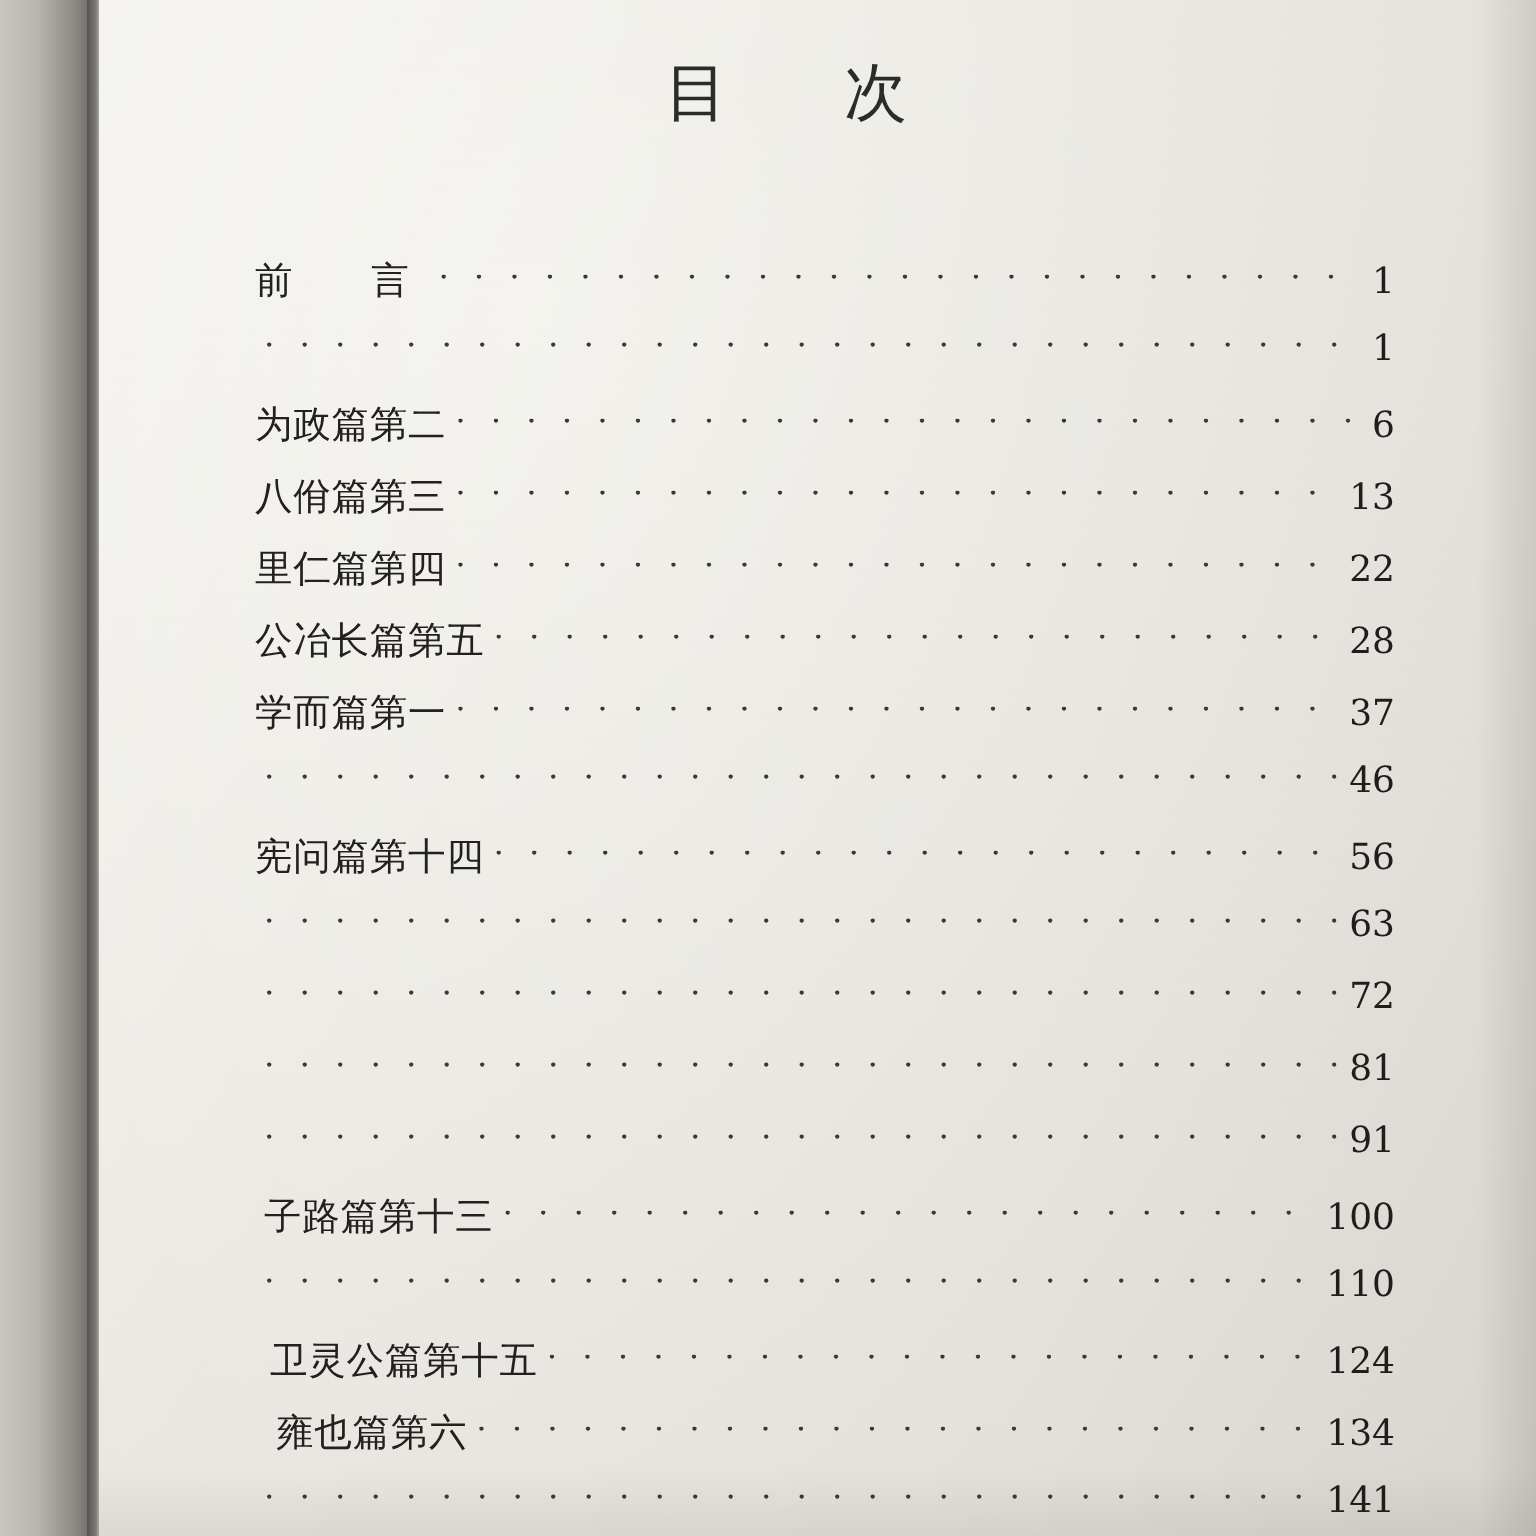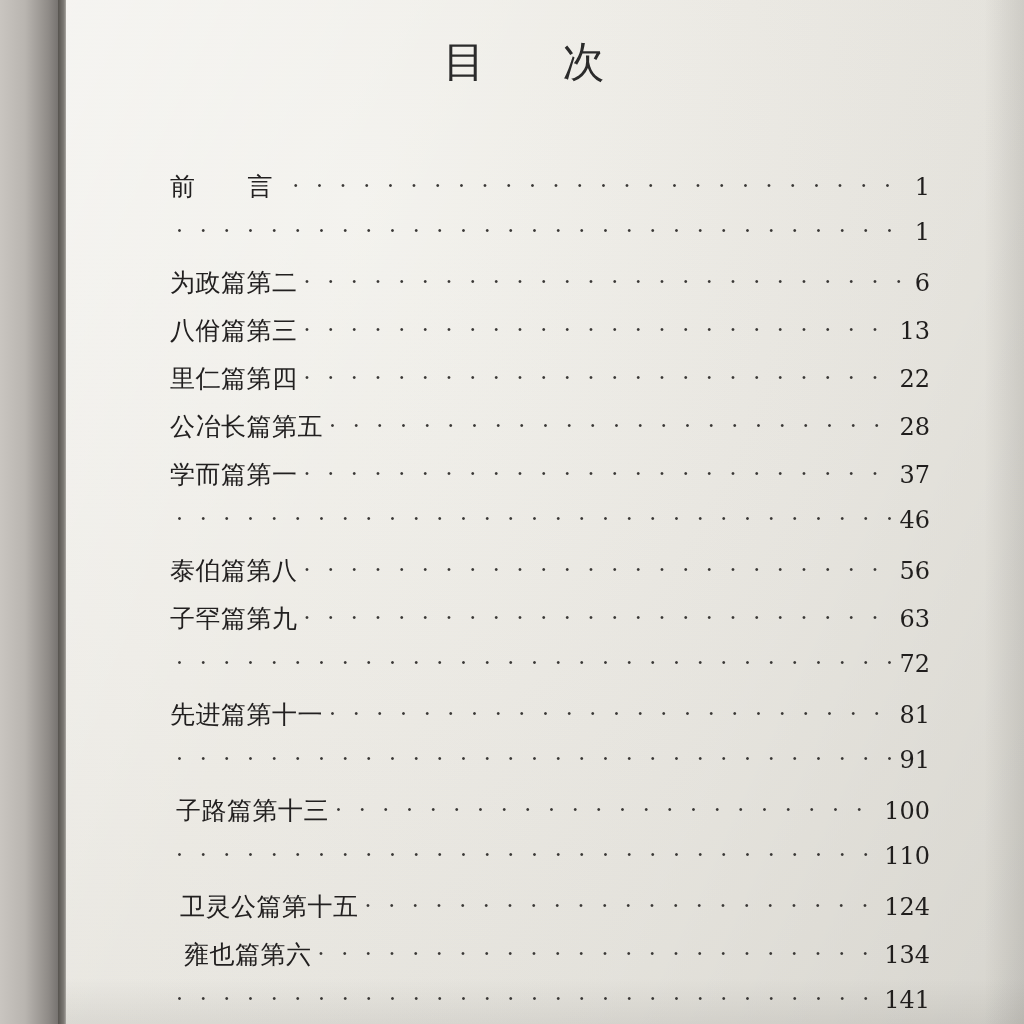--- a/index.html
+++ b/index.html
@@ -200,35 +200,33 @@
       <div class="toc-entry" data-idx="6">
         <span class="entry-label">学而篇第一</span>
         <span class="entry-leader">· · · · · · · · · · · · · · · · · · · · · · · · · · · · · · · · · · · · · · · · · · · · · · · · · · · · · · · · · · · · · · · · · · · · · · · · · · · · · · · · · · · · · · · · · ·</span>
         <span class="entry-page">37</span>
       </div>
       <div class="toc-entry" data-idx="7">
         <span class="entry-leader">· · · · · · · · · · · · · · · · · · · · · · · · · · · · · · · · · · · · · · · · · · · · · · · · · · · · · · · · · · · · · · · · · · · · · · · · · · · · · · · · · · · · · · · · · ·</span>
         <span class="entry-page">46</span>
       </div>
       <div class="toc-entry" data-idx="8">
-        <span class="entry-label">泰伯篇第八</span>
+        <span class="entry-label">宪问篇第十四</span>
         <span class="entry-leader">· · · · · · · · · · · · · · · · · · · · · · · · · · · · · · · · · · · · · · · · · · · · · · · · · · · · · · · · · · · · · · · · · · · · · · · · · · · · · · · · · · · · · · · · · ·</span>
         <span class="entry-page">56</span>
       </div>
       <div class="toc-entry" data-idx="9">
-        <span class="entry-label">子罕篇第九</span>
         <span class="entry-leader">· · · · · · · · · · · · · · · · · · · · · · · · · · · · · · · · · · · · · · · · · · · · · · · · · · · · · · · · · · · · · · · · · · · · · · · · · · · · · · · · · · · · · · · · · ·</span>
         <span class="entry-page">63</span>
       </div>
       <div class="toc-entry" data-idx="10">
         <span class="entry-leader">· · · · · · · · · · · · · · · · · · · · · · · · · · · · · · · · · · · · · · · · · · · · · · · · · · · · · · · · · · · · · · · · · · · · · · · · · · · · · · · · · · · · · · · · · ·</span>
         <span class="entry-page">72</span>
       </div>
       <div class="toc-entry" data-idx="11">
-        <span class="entry-label">先进篇第十一</span>
         <span class="entry-leader">· · · · · · · · · · · · · · · · · · · · · · · · · · · · · · · · · · · · · · · · · · · · · · · · · · · · · · · · · · · · · · · · · · · · · · · · · · · · · · · · · · · · · · · · · ·</span>
         <span class="entry-page">81</span>
       </div>
       <div class="toc-entry" data-idx="12">
         <span class="entry-leader">· · · · · · · · · · · · · · · · · · · · · · · · · · · · · · · · · · · · · · · · · · · · · · · · · · · · · · · · · · · · · · · · · · · · · · · · · · · · · · · · · · · · · · · · · ·</span>
         <span class="entry-page">91</span>
       </div>
       <div class="toc-entry" data-idx="13">
         <span class="entry-label">子路篇第十三</span>
         <span class="entry-leader">· · · · · · · · · · · · · · · · · · · · · · · · · · · · · · · · · · · · · · · · · · · · · · · · · · · · · · · · · · · · · · · · · · · · · · · · · · · · · · · · · · · · · · · · · ·</span>

